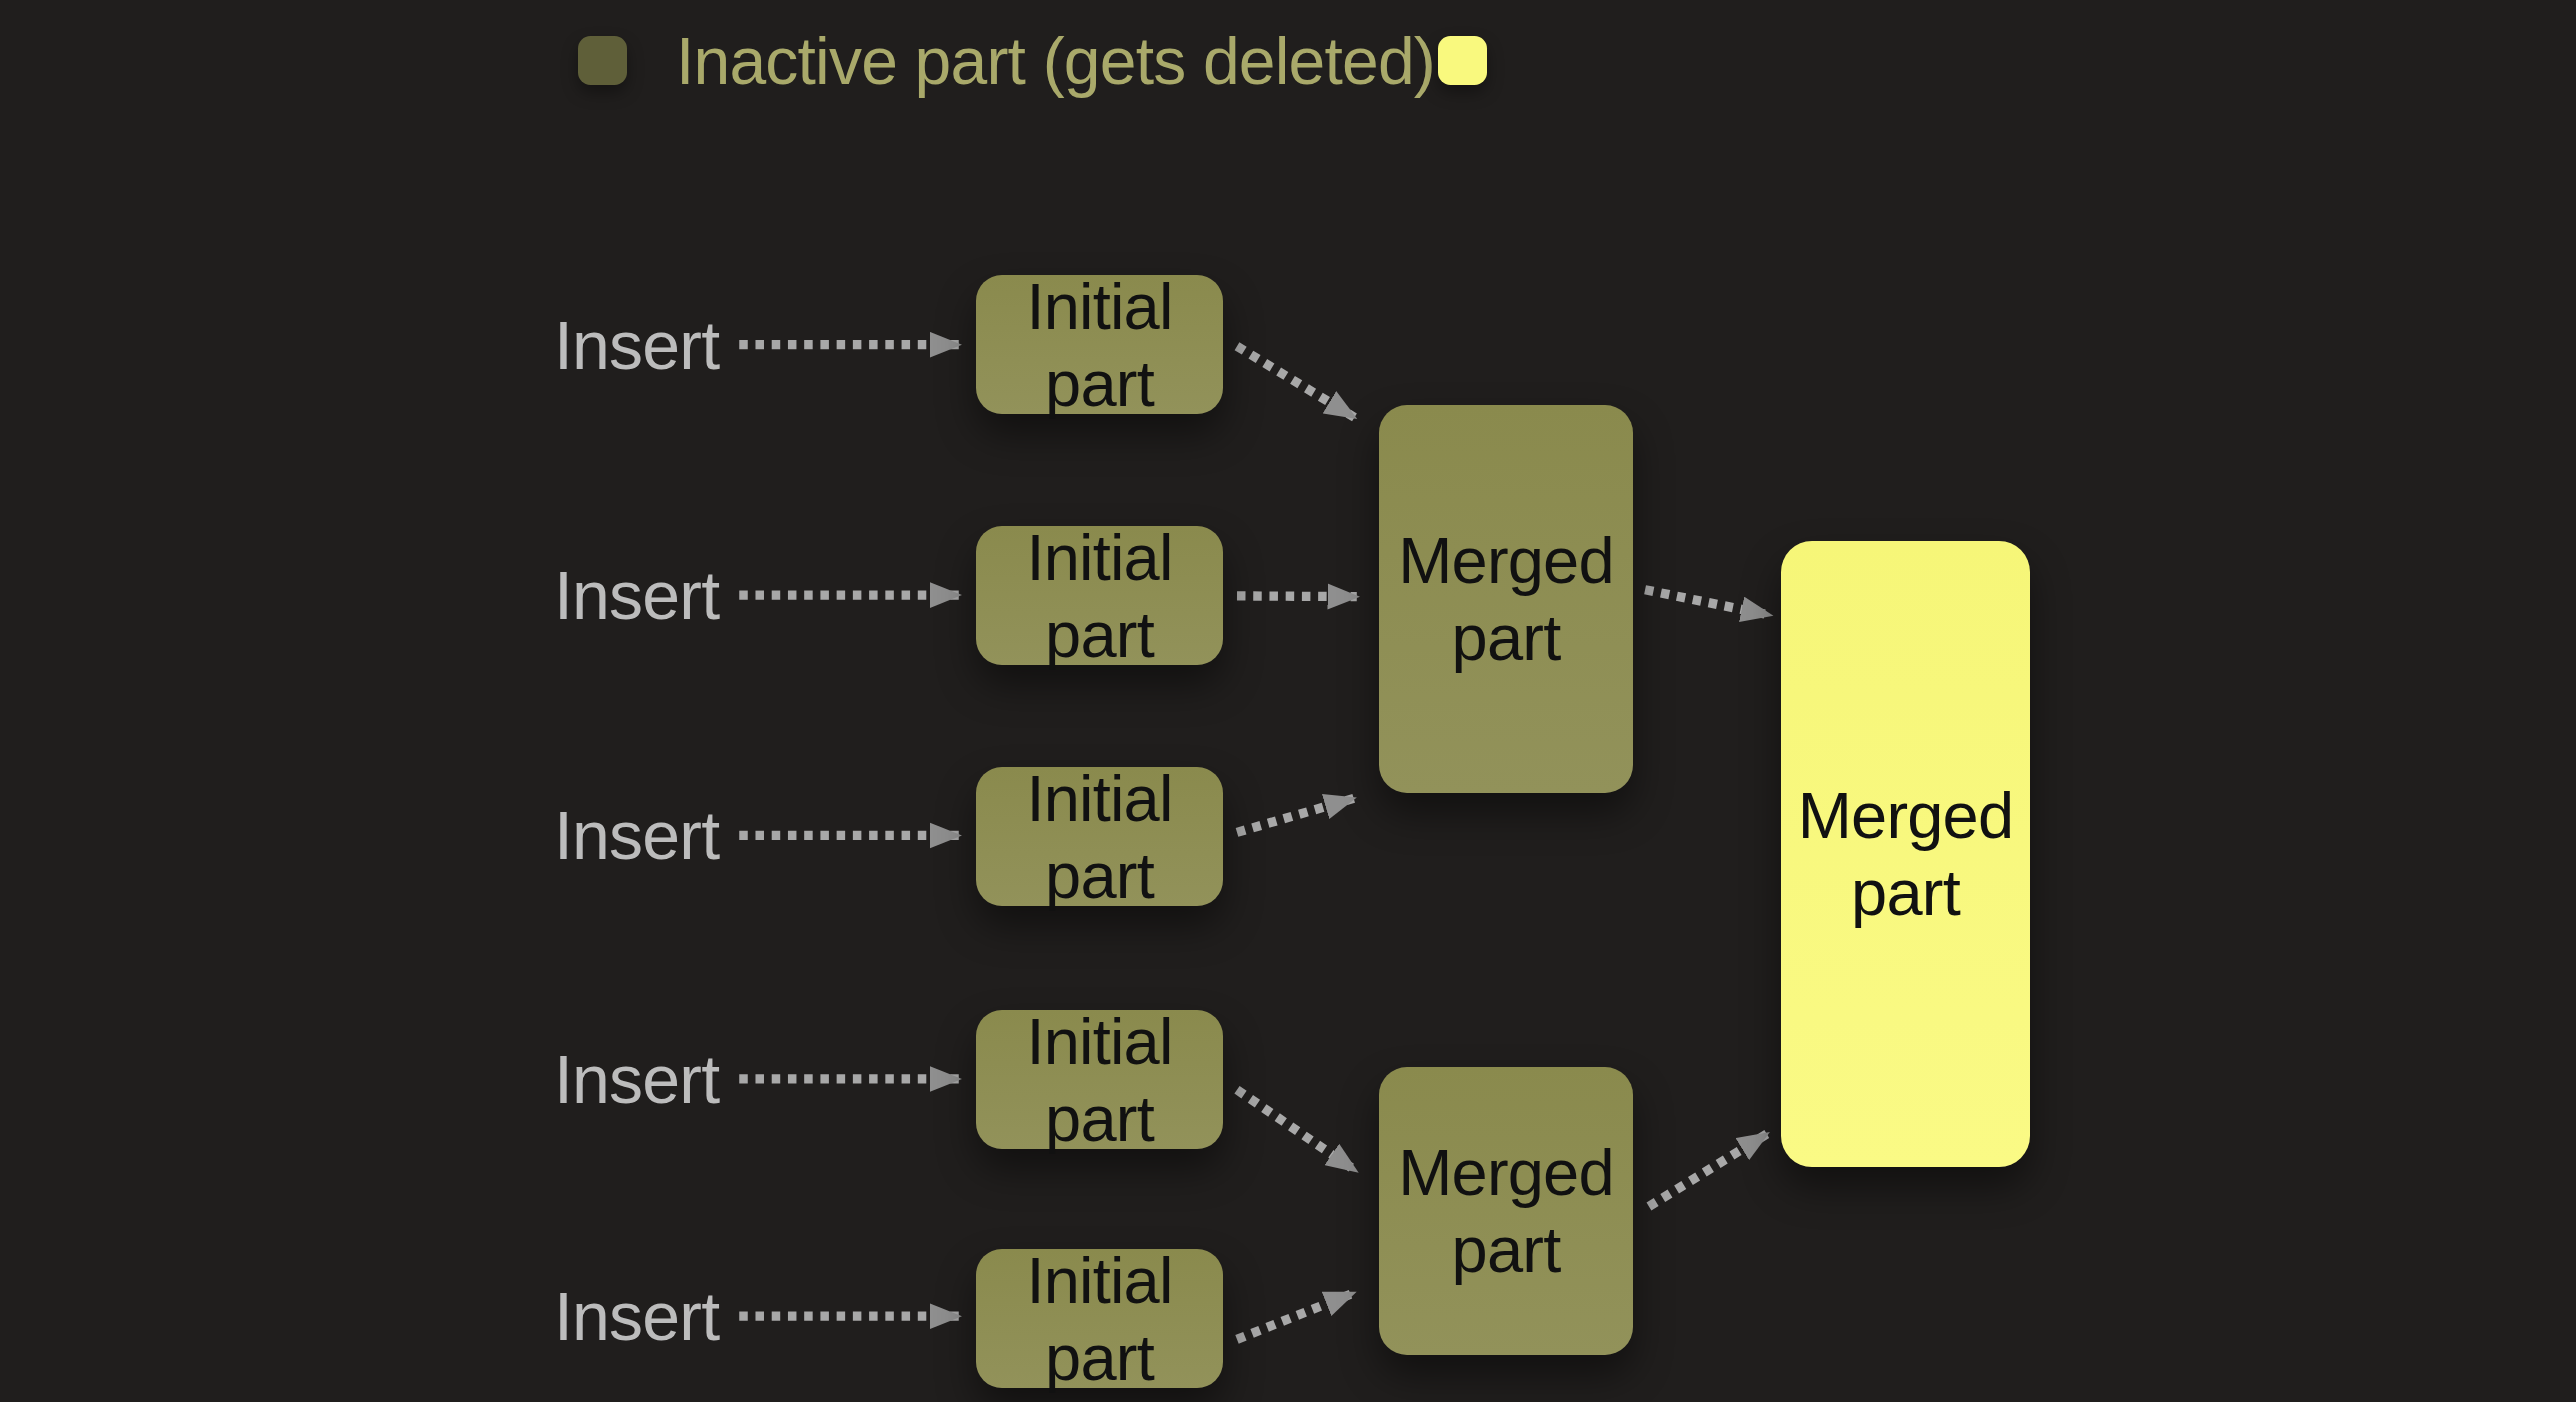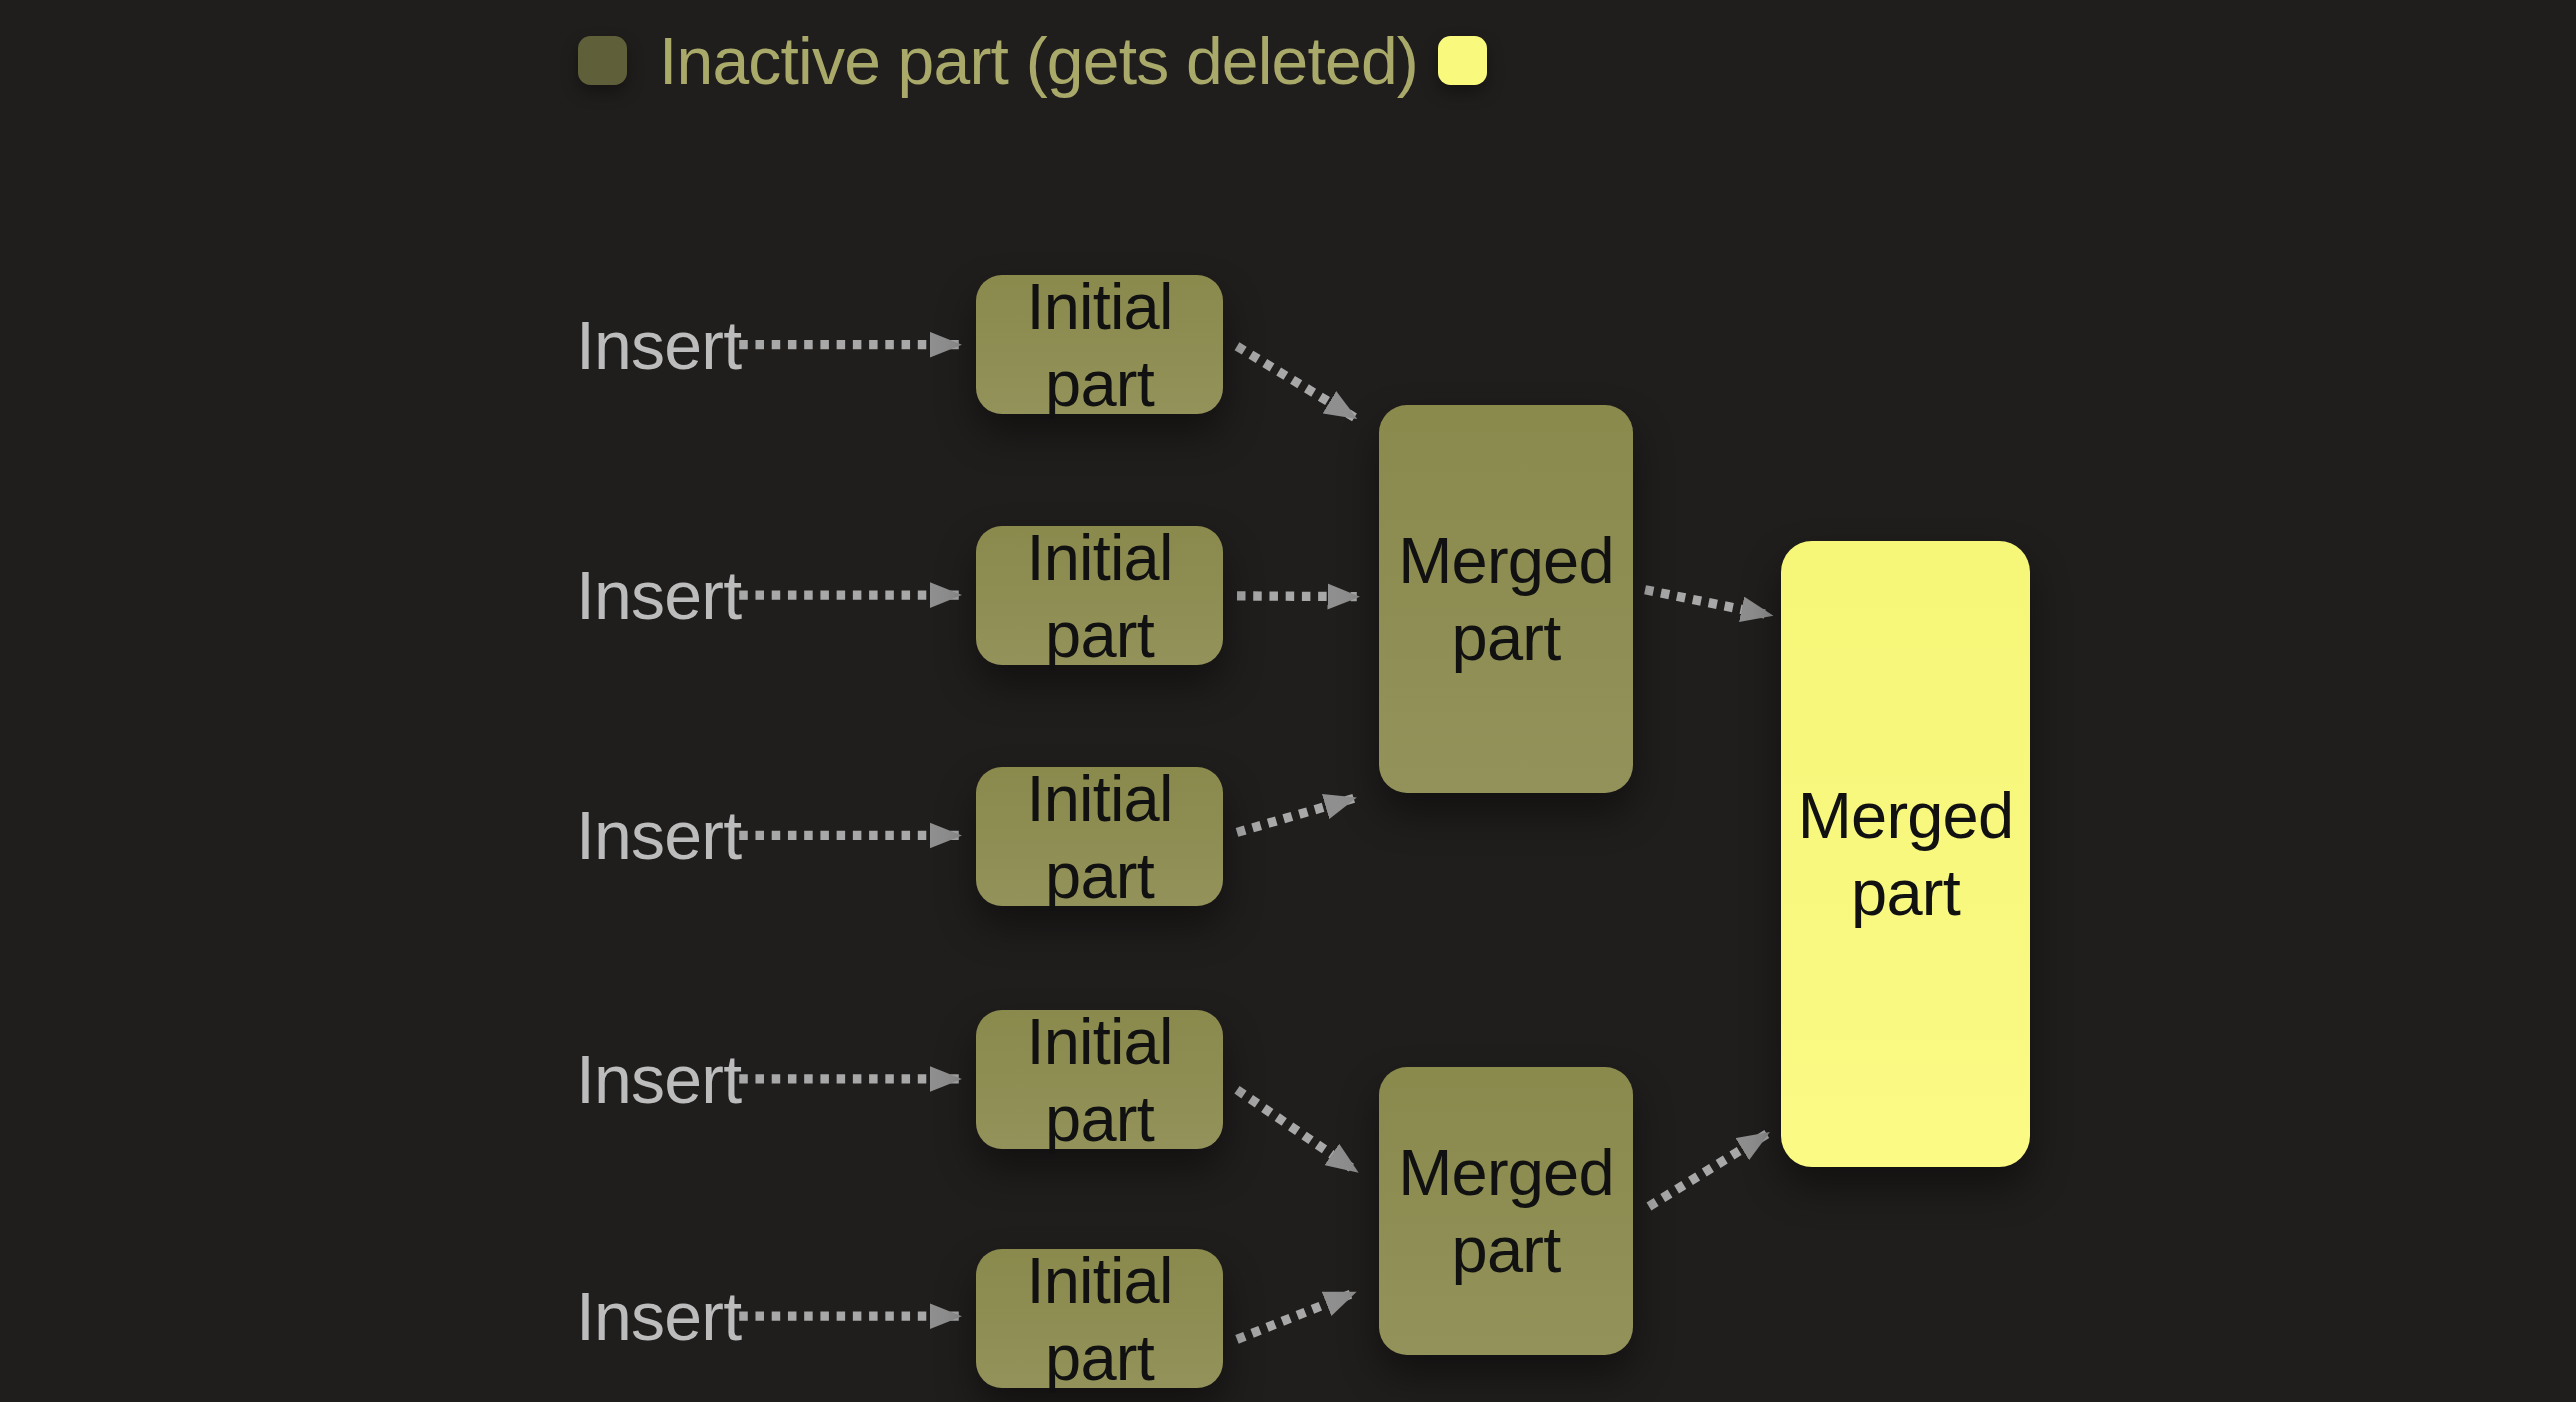--- a/index.html
+++ b/index.html
@@ -8,38 +8,38 @@
     width:2576px;height:1402px;
     background:#201e1d;
     overflow:hidden;
     font-family:"Liberation Sans","DejaVu Sans",sans-serif;
   }
   .arrow-layer{position:absolute;left:0;top:0;width:2576px;height:1402px;}
 
   
   .legend-item{
     position:absolute;top:36px;height:49px;
-    display:flex;align-items:center;gap:32px;padding-left:31px;
+    display:flex;align-items:center;gap:49px;padding-left:31px;
   }
   .legend-item.inactive{left:547px;}
   .legend-item.active{left:1407px;}
   .swatch{
     width:49px;height:49px;border-radius:12.4px;flex:0 0 auto;
     box-shadow:0 7.7px 15.5px rgba(0,0,0,.35);
   }
   .swatch.inactive{background:#5f5f39;}
   .swatch.active{background:#f9f97e;}
   .legend-label{font-size:66px;line-height:54px;white-space:nowrap;letter-spacing:-0.8px;}
   .legend-label.inactive{color:#a9a96a;}
   .legend-label.active{color:#f3f46c;}
 
   
   .insert-label{
     position:absolute;left:554px;height:87px;line-height:87px;
-    font-size:68px;color:#bcbcbc;letter-spacing:-0.8px;white-space:nowrap;margin-left:22px;
+    font-size:68px;color:#bcbcbc;letter-spacing:-0.8px;white-space:nowrap;
   }
 
   
   .part-box{
     position:absolute;
     display:flex;align-items:center;justify-content:center;text-align:center;
     color:#111111;font-size:65px;line-height:77px;letter-spacing:-0.8px;
     box-shadow:0 20px 39px rgba(0,0,0,.45);
   }
   .part-box.inactive{background:linear-gradient(180deg,#8a8a4d 0%,#92925a 100%);}

